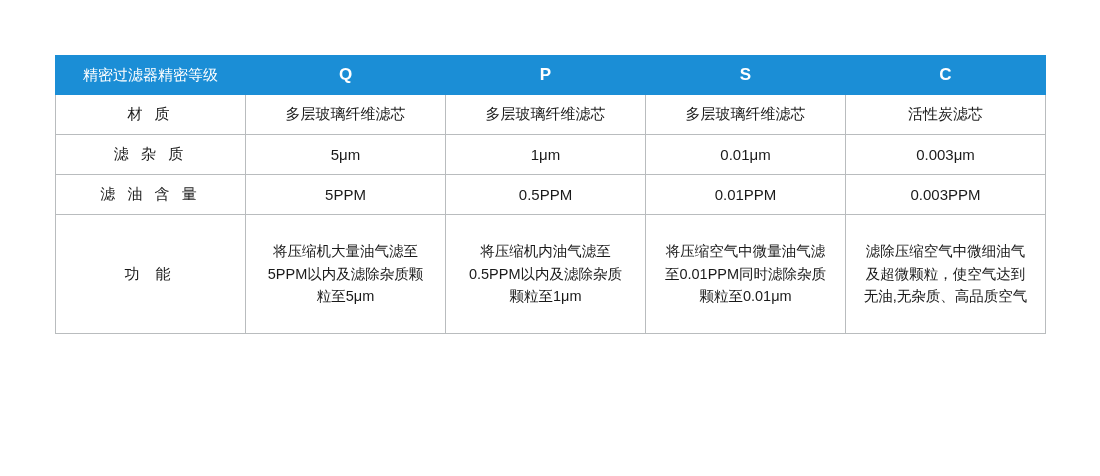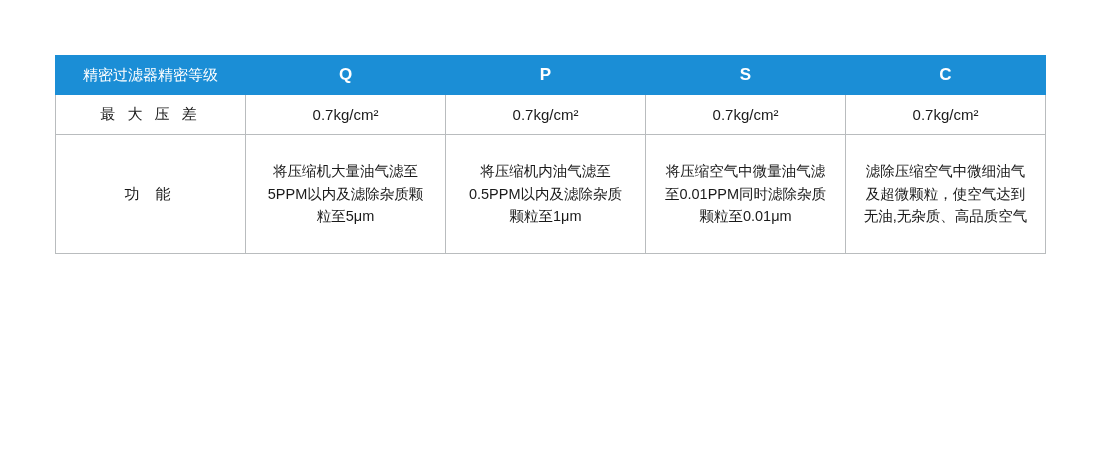--- a/index.html
+++ b/index.html
@@ -94,25 +94,39 @@
       <tr>
         <th class="head-label">精密过滤器精密等级</th>
         <th class="head-grade">Q</th>
         <th class="head-grade">P</th>
         <th class="head-grade">S</th>
         <th class="head-grade">C</th>
       </tr>
     </thead>
     <tbody>
       <tr>
-        <td class="row-label">最 大 压 差</td>
-        <td class="data-cell">0.7kg/cm²</td>
-        <td class="data-cell">0.7kg/cm²</td>
-        <td class="data-cell">0.7kg/cm²</td>
-        <td class="data-cell">0.7kg/cm²</td>
+        <td class="row-label">材    质</td>
+        <td class="data-cell">多层玻璃纤维滤芯</td>
+        <td class="data-cell">多层玻璃纤维滤芯</td>
+        <td class="data-cell">多层玻璃纤维滤芯</td>
+        <td class="data-cell">活性炭滤芯</td>
+      </tr>
+      <tr>
+        <td class="row-label">滤 杂 质</td>
+        <td class="data-cell">5μm</td>
+        <td class="data-cell">1μm</td>
+        <td class="data-cell">0.01μm</td>
+        <td class="data-cell">0.003μm</td>
+      </tr>
+      <tr>
+        <td class="row-label">滤 油 含 量</td>
+        <td class="data-cell">5PPM</td>
+        <td class="data-cell">0.5PPM</td>
+        <td class="data-cell">0.01PPM</td>
+        <td class="data-cell">0.003PPM</td>
       </tr>
       <tr class="func-row">
         <td class="row-label">功    能</td>
         <td>
           <span class="func-text">将压缩机大量油气滤至5PPM以内及滤除杂质颗粒至5μm</span>
         </td>
         <td>
           <span class="func-text">将压缩机内油气滤至0.5PPM以内及滤除杂质颗粒至1μm</span>
         </td>
         <td>

